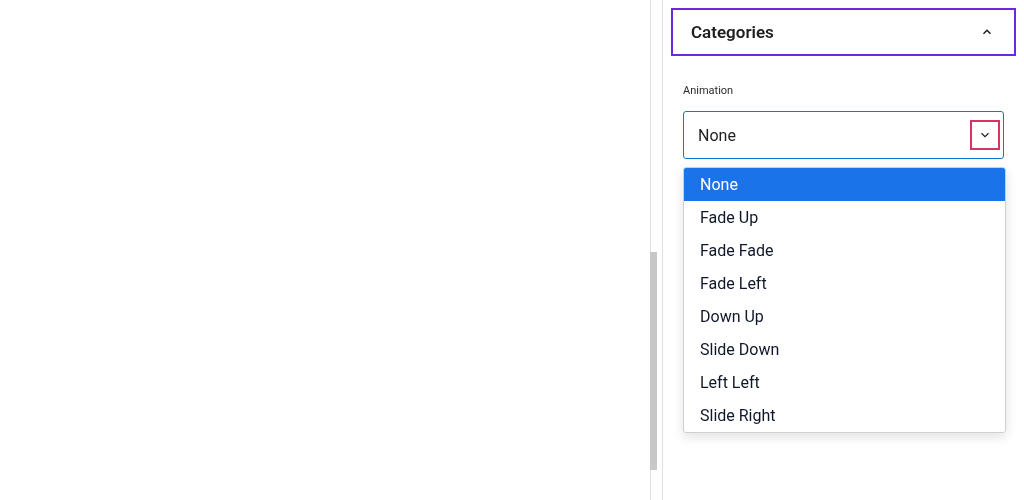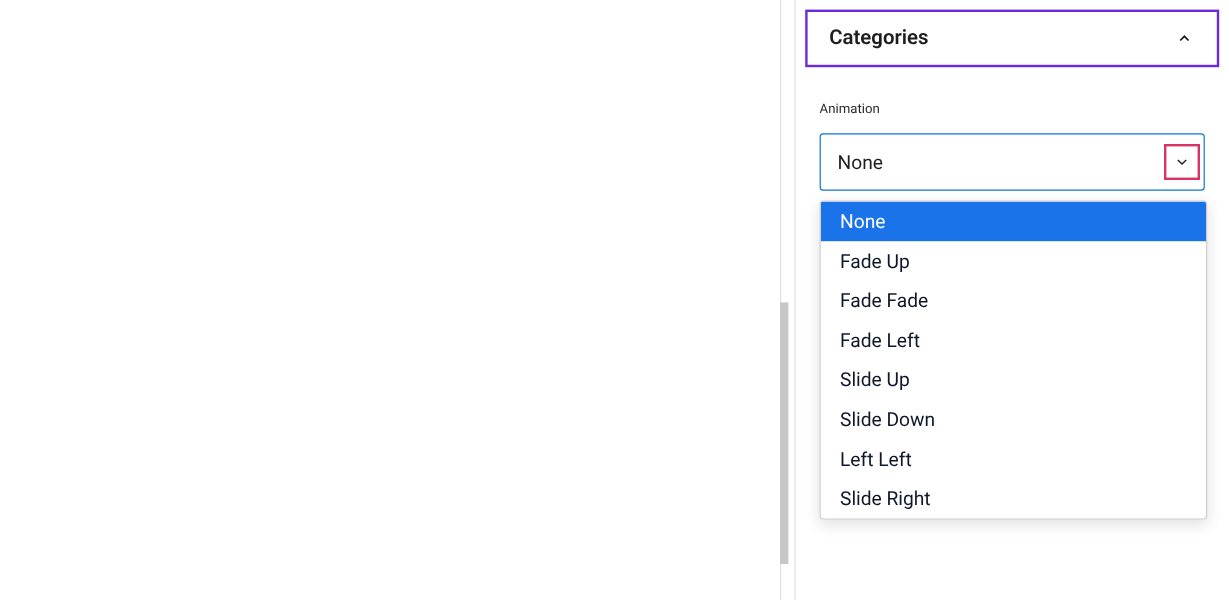--- a/index.html
+++ b/index.html
@@ -158,20 +158,20 @@
         <svg width="14" height="14" viewBox="0 0 24 24" fill="none" stroke="#1e1e1e" stroke-width="2">
             <polyline points="6 9 12 15 18 9"></polyline>
           </svg>
       </div>
 
       <div class="dropdown">
         <div class="dropdown-item selected">None</div>
         <div class="dropdown-item">Fade Up</div>
         <div class="dropdown-item">Fade Fade</div>
         <div class="dropdown-item">Fade Left</div>
-        <div class="dropdown-item">Slide Up</div>
+        <div class="dropdown-item">Down Up</div>
         <div class="dropdown-item">Slide Down</div>
         <div class="dropdown-item">Left Left</div>
         <div class="dropdown-item">Slide Right</div>
       </div>
     </div>
   </div>
 </aside>
 
 </body></html>

